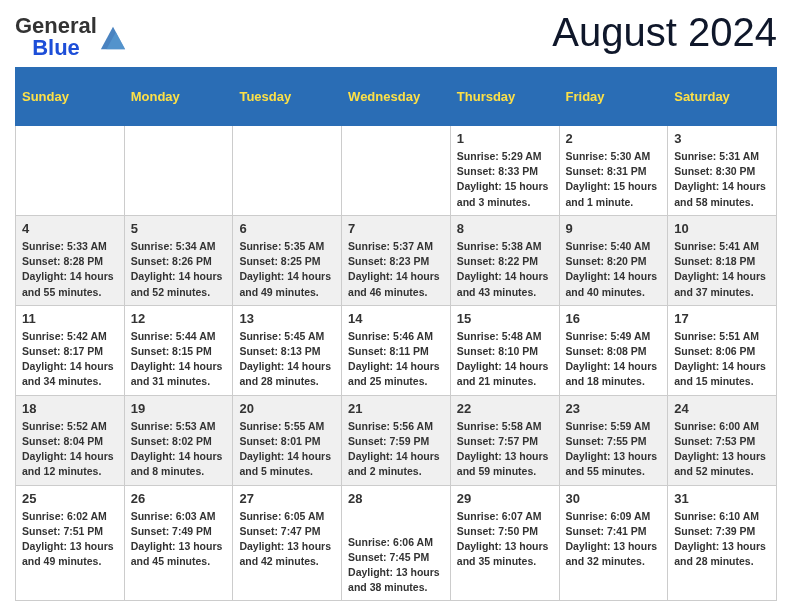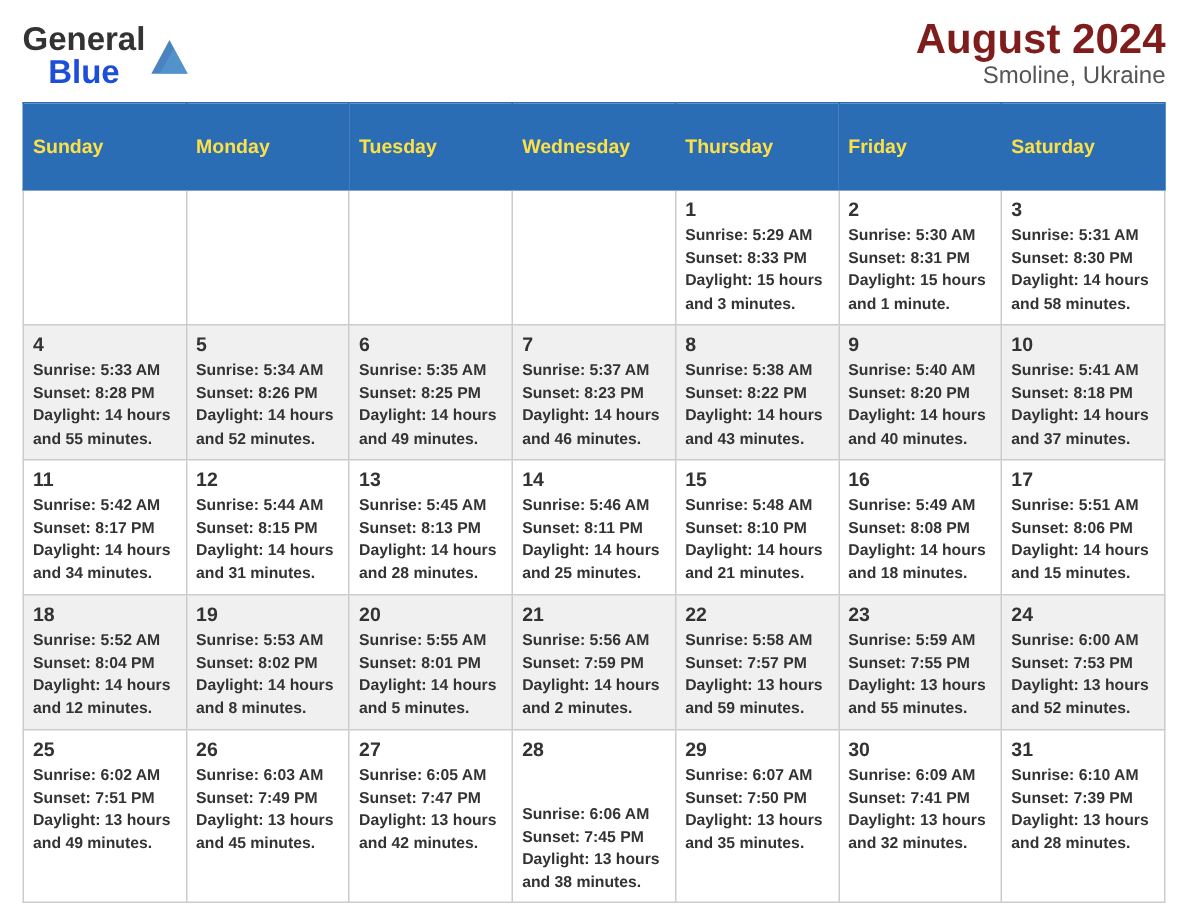--- a/index.html
+++ b/index.html
@@ -35,23 +35,23 @@
     }
     .logo-icon {
       width: 28px;
       height: 28px;
       margin-left: 2px;
     }
     .title-block {
       text-align: right;
     }
     .month-year {
-      font-size: 28px;
-      color: #7f1d1d;
-      font-weight: 700;
+      font-size: 40px;
+      color: #0f172a;
+      font-weight: 400;
     }
     .location {
       font-size: 16px;
       color: #555;
     }
     table {
       width: 100%;
       border-collapse: collapse;
       table-layout: fixed;
     }
@@ -99,21 +99,20 @@
         <span class="blue">Blue</span>
       </div>
     </div>
     <svg class="logo-icon" viewBox="0 0 30 30" xmlns="http://www.w3.org/2000/svg">
       <polygon points="2,28 15,4 28,28" fill="#2a6db5" opacity="0.85"></polygon>
       <polygon points="8,28 18,10 28,28" fill="#5a9fd4" opacity="0.6"></polygon>
     </svg>
   </div>
   <div class="title-block">
     <div class="month-year">August 2024</div>
-    <div class="location">Smoline, Ukraine</div>
   </div>
 </div>
 
 <table>
   <thead>
     <tr>
     <th>Sunday</th>
         <th>Monday</th>
         <th>Tuesday</th>
         <th>Wednesday</th>

